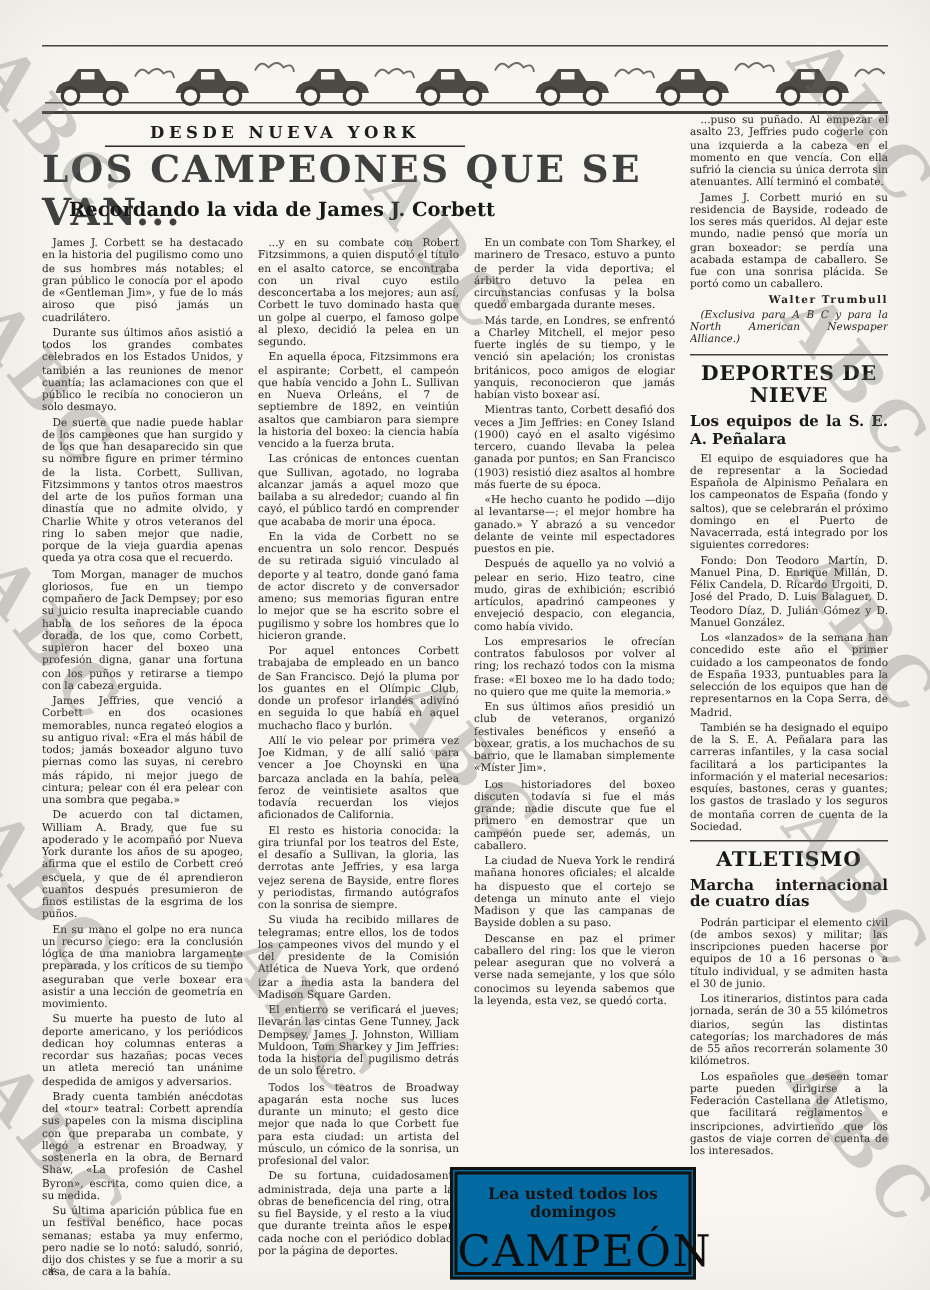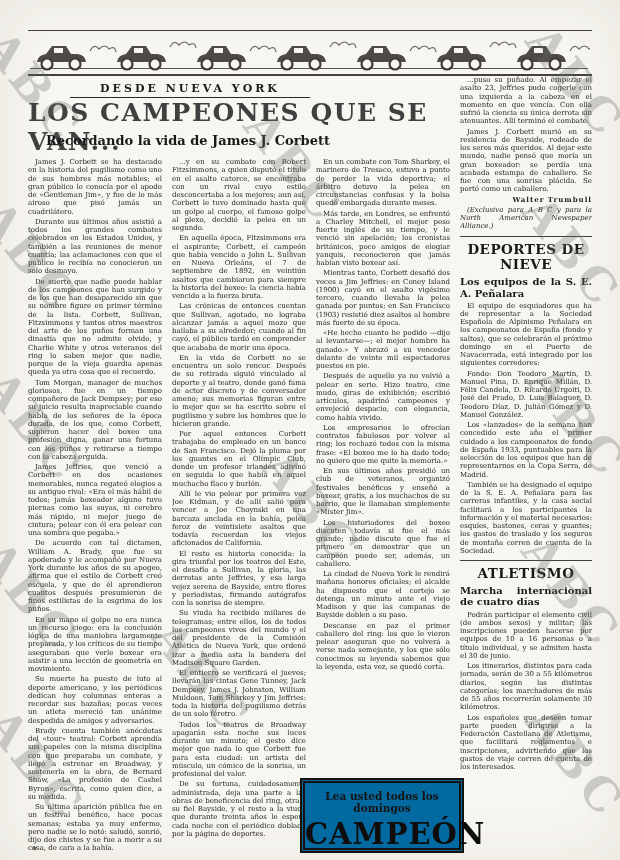--- a/index.html
+++ b/index.html
@@ -57,21 +57,21 @@
     margin:2px 0 3px; color:#181818;
   }
   .section-sub { font-size:10px; font-weight:bold; line-height:1.12; margin-bottom:3px; color:#1b1b1b; }
   
   .adbox {
     position:absolute; left:300px; top:778px; width:164px; height:75px;
     border:5px double #14120f; background:#0369a1; text-align:center;
     padding-top:7px; z-index:10;
   }
   .ad-kicker { font-weight:bold; font-size:10.5px; color:#141414; }
-  .ad-title { font-weight:bold; font-size:29px; letter-spacing:1px; margin-top:3px; color:#0e0d0b; }
+  .ad-title { font-weight:normal; font-size:29px; letter-spacing:1px; margin-top:3px; color:#0e0d0b; }
   .footnote { position:absolute; left:32px; bottom:5px; font-size:10px; color:#333; }
 </style>
 </head>
 <body>
 
 <div class="page">
 
   <div>
     <span class="wm" style="left:-30px; top:60px">ABC</span>
     <span class="wm" style="left:-34px; top:230px">ABC</span>

